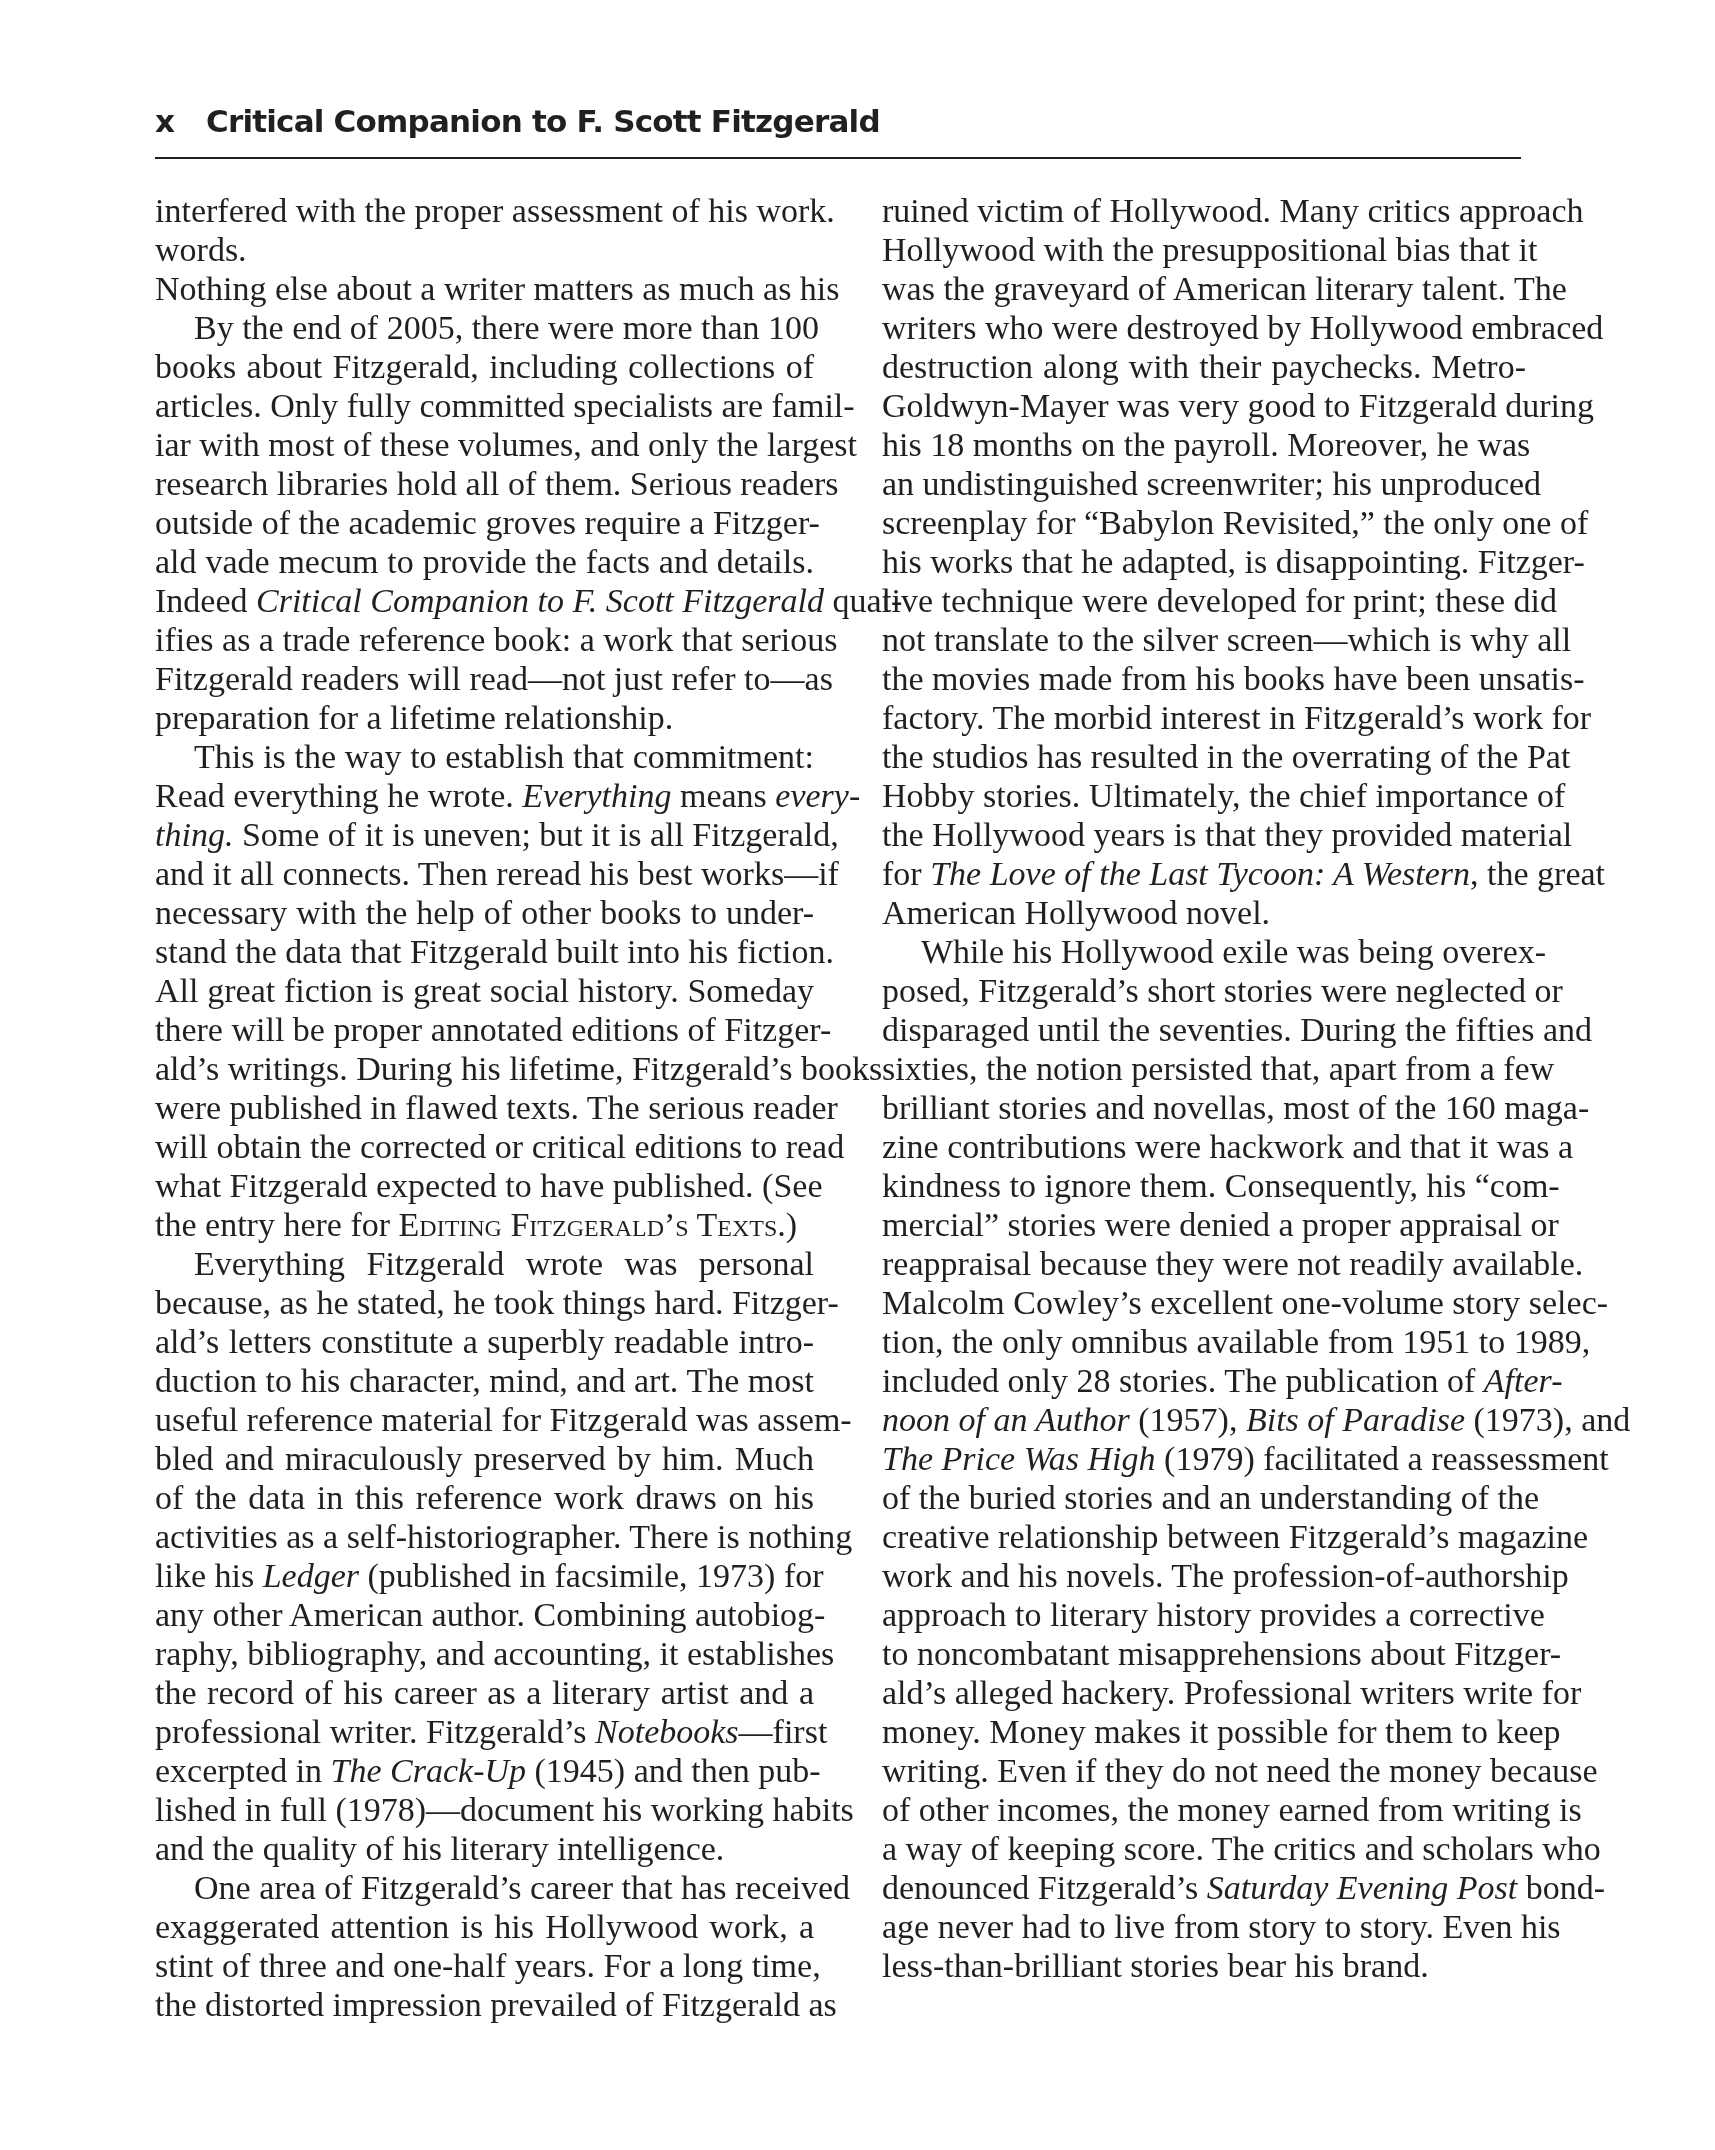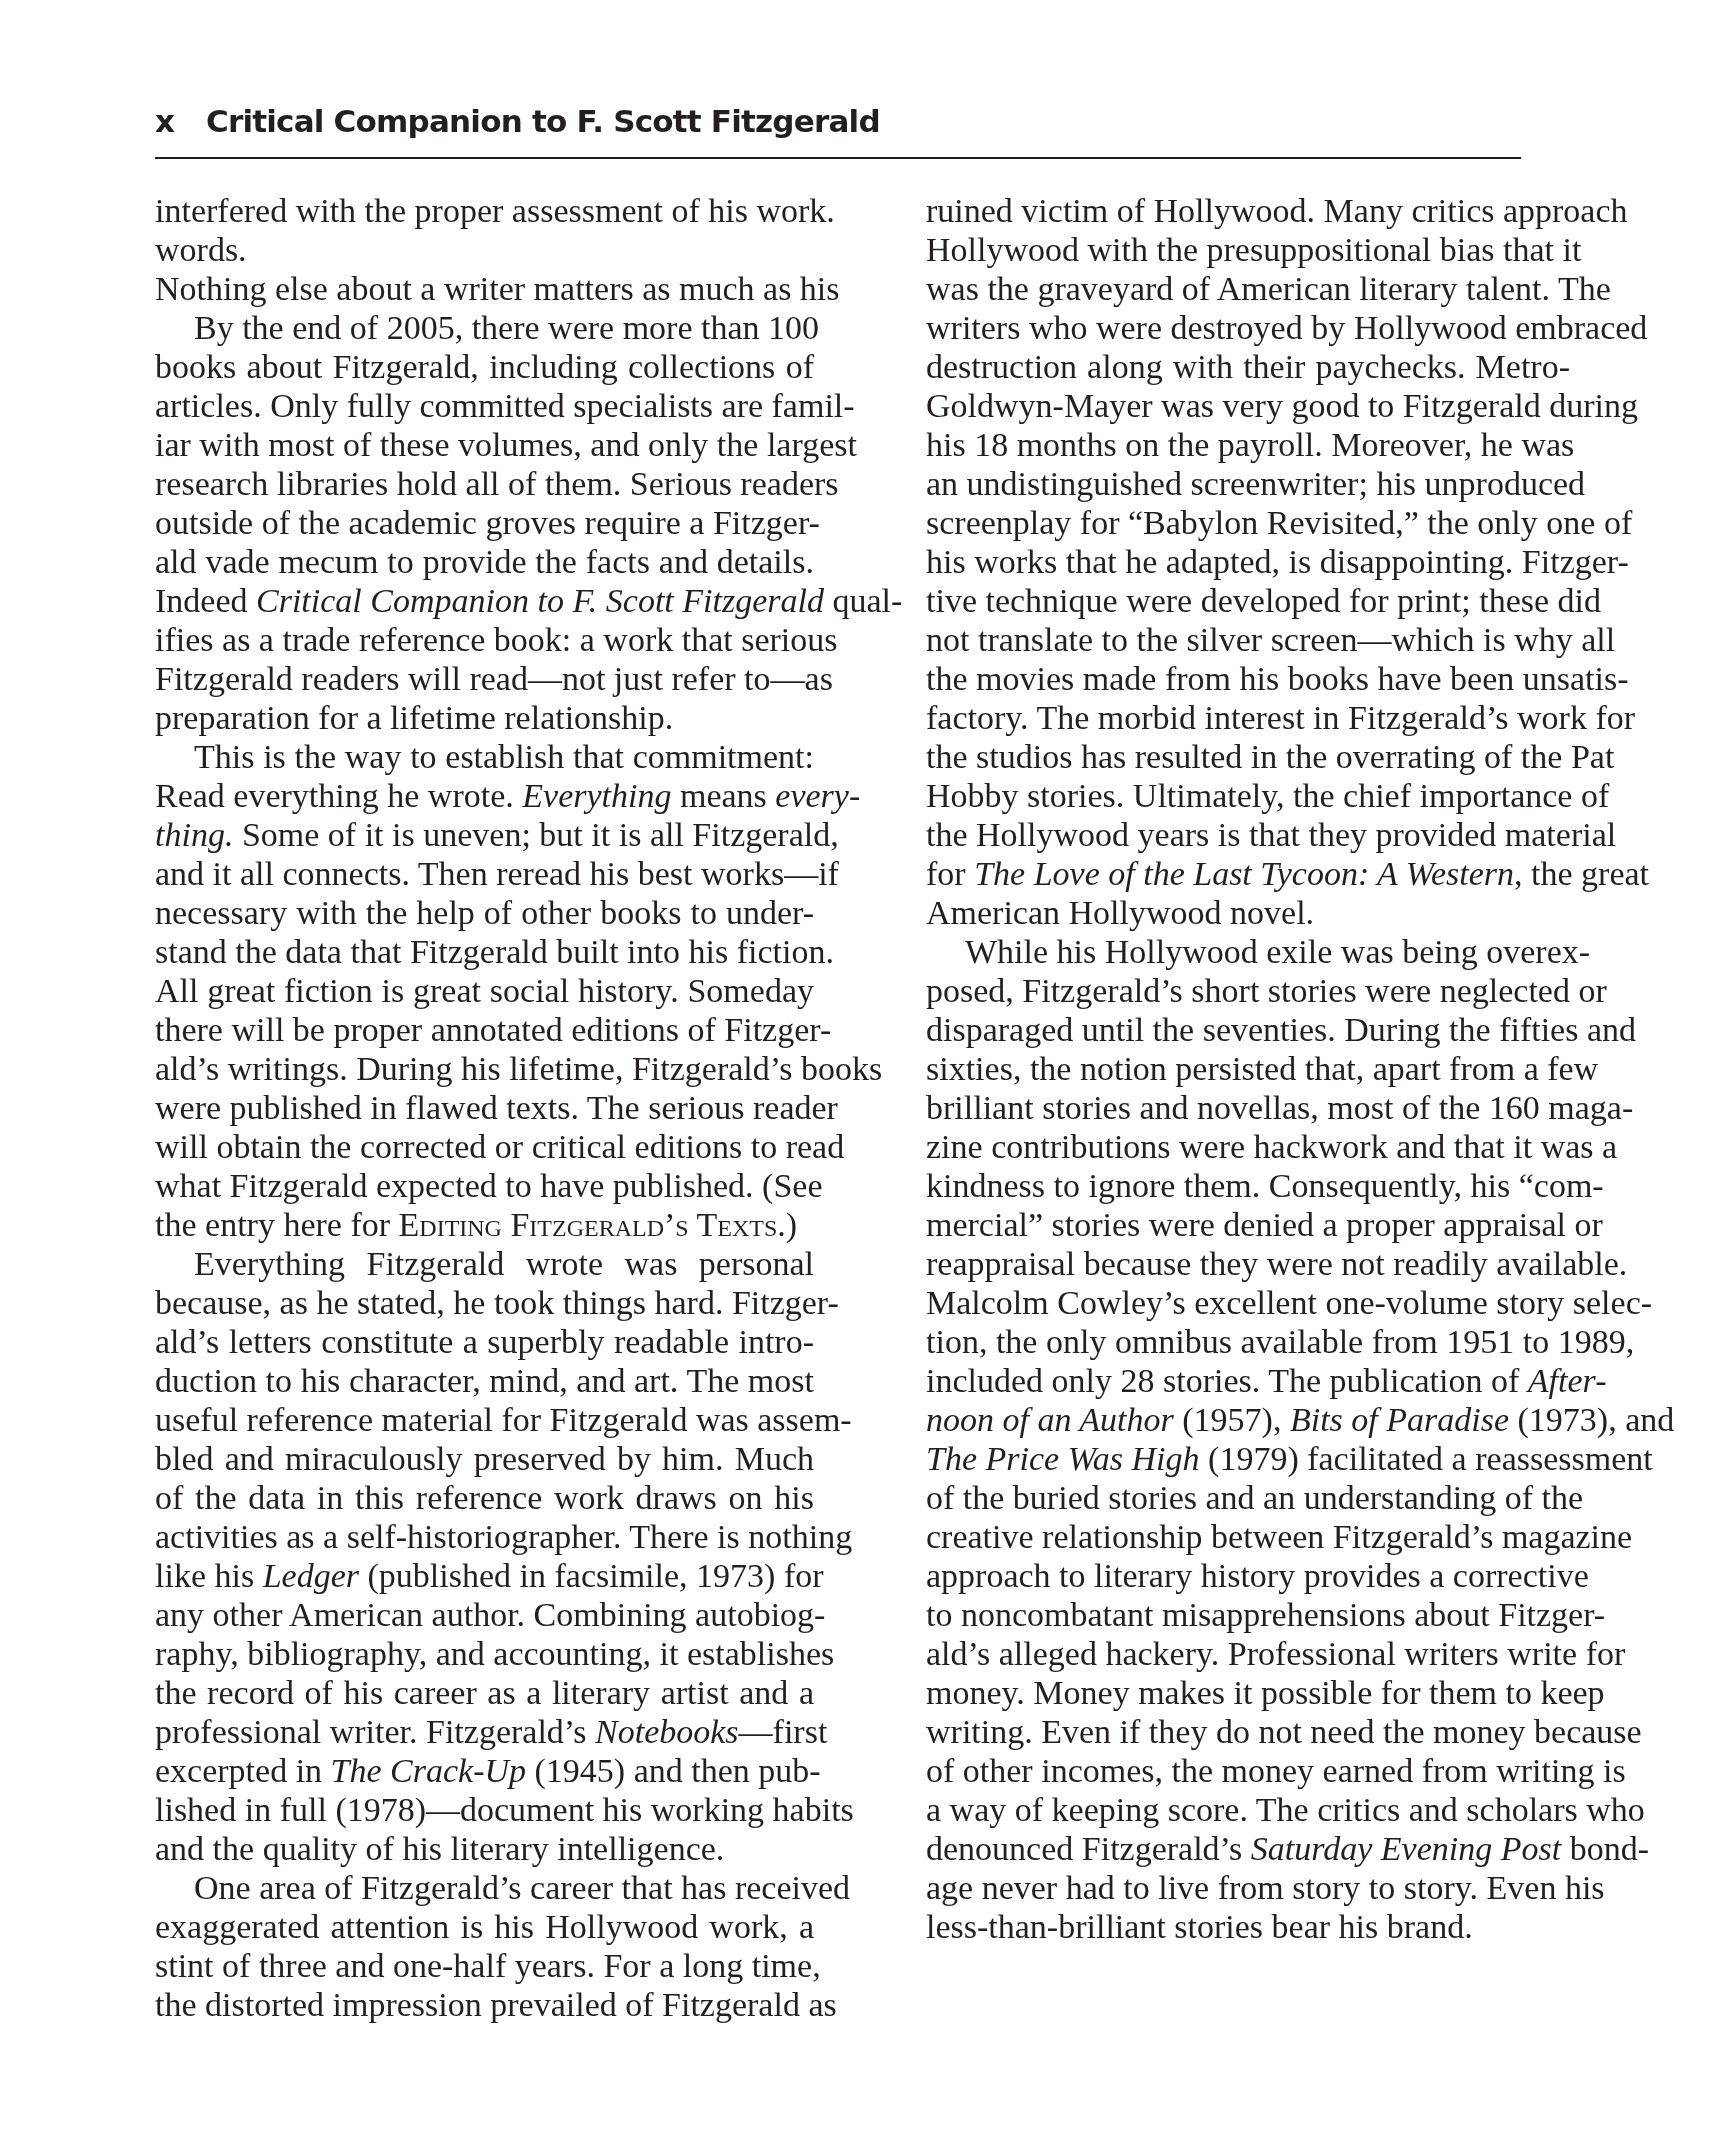--- a/index.html
+++ b/index.html
@@ -9,21 +9,21 @@
     font-family: "DejaVu Sans", sans-serif; font-weight: bold; font-size: 31px;
     letter-spacing: -0.8px; transform-origin: left top;
   }
   .running-head .folio { display: inline-block; width: 51px; }
   .rule { position: absolute; left: 155px; top: 157px; width: 1366px; height: 2.3px; background: #231f20; }
   .column {
     position: absolute; top: 191px; width: 659px;
     font-family: Liberation Serif, serif; font-size: 34px; line-height: 39px;
   }
   .col-left { left: 155px; }
-  .col-right { left: 926px; width: 644px; }
+  .col-right { left: 882px; width: 644px; }
   .line { display: block; height: 39px; white-space: nowrap; text-align: justify; text-align-last: justify; overflow: visible; }
   .line.last { text-align-last: left; }
   .line.indent { text-indent: 39px; }
   .line i, .line em { font-style: italic; }
   .sc { font-variant: small-caps; }
 </style>
 </head>
 <body>
 
 <div class="running-head">
@@ -109,20 +109,21 @@
     <span class="line"><span>kindness to ignore them. Consequently, his “com-</span></span>
     <span class="line"><span>mercial” stories were denied a proper appraisal or</span></span>
     <span class="line"><span>reappraisal because they were not readily available.</span></span>
     <span class="line"><span>Malcolm Cowley’s excellent one-volume story selec-</span></span>
     <span class="line"><span>tion, the only omnibus available from 1951 to 1989,</span></span>
     <span class="line"><span>included only 28 stories. The publication of </span><i>After-</i></span>
     <span class="line"><i>noon of an Author</i><span> (1957), </span><i>Bits of Paradise</i><span> (1973), and</span></span>
     <span class="line"><i>The Price Was High</i><span> (1979) facilitated a reassessment</span></span>
     <span class="line"><span>of the buried stories and an understanding of the</span></span>
     <span class="line"><span>creative relationship between Fitzgerald’s magazine</span></span>
+    <span class="line"><span>work and his novels. The profession-of-authorship</span></span>
     <span class="line"><span>approach to literary history provides a corrective</span></span>
     <span class="line"><span>to noncombatant misapprehensions about Fitzger-</span></span>
     <span class="line"><span>ald’s alleged hackery. Professional writers write for</span></span>
     <span class="line"><span>money. Money makes it possible for them to keep</span></span>
     <span class="line"><span>writing. Even if they do not need the money because</span></span>
     <span class="line"><span>of other incomes, the money earned from writing is</span></span>
     <span class="line"><span>a way of keeping score. The critics and scholars who</span></span>
     <span class="line"><span>denounced Fitzgerald’s </span><i>Saturday Evening Post</i><span> bond-</span></span>
     <span class="line"><span>age never had to live from story to story. Even his</span></span>
     <span class="line last"><span>less-than-brilliant stories bear his brand.</span></span>

